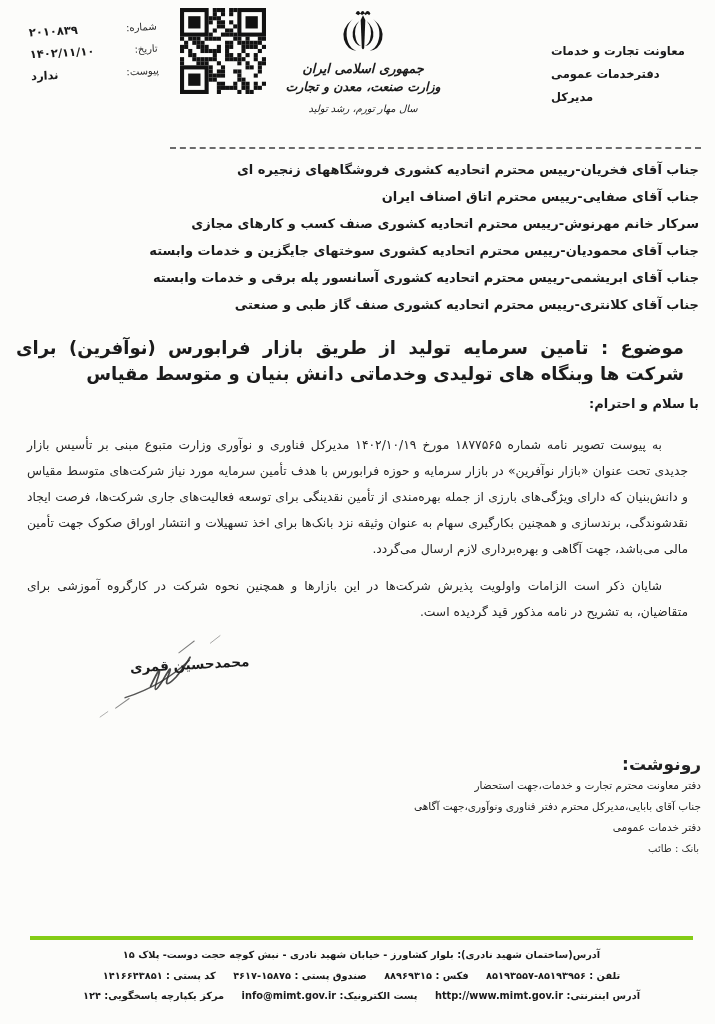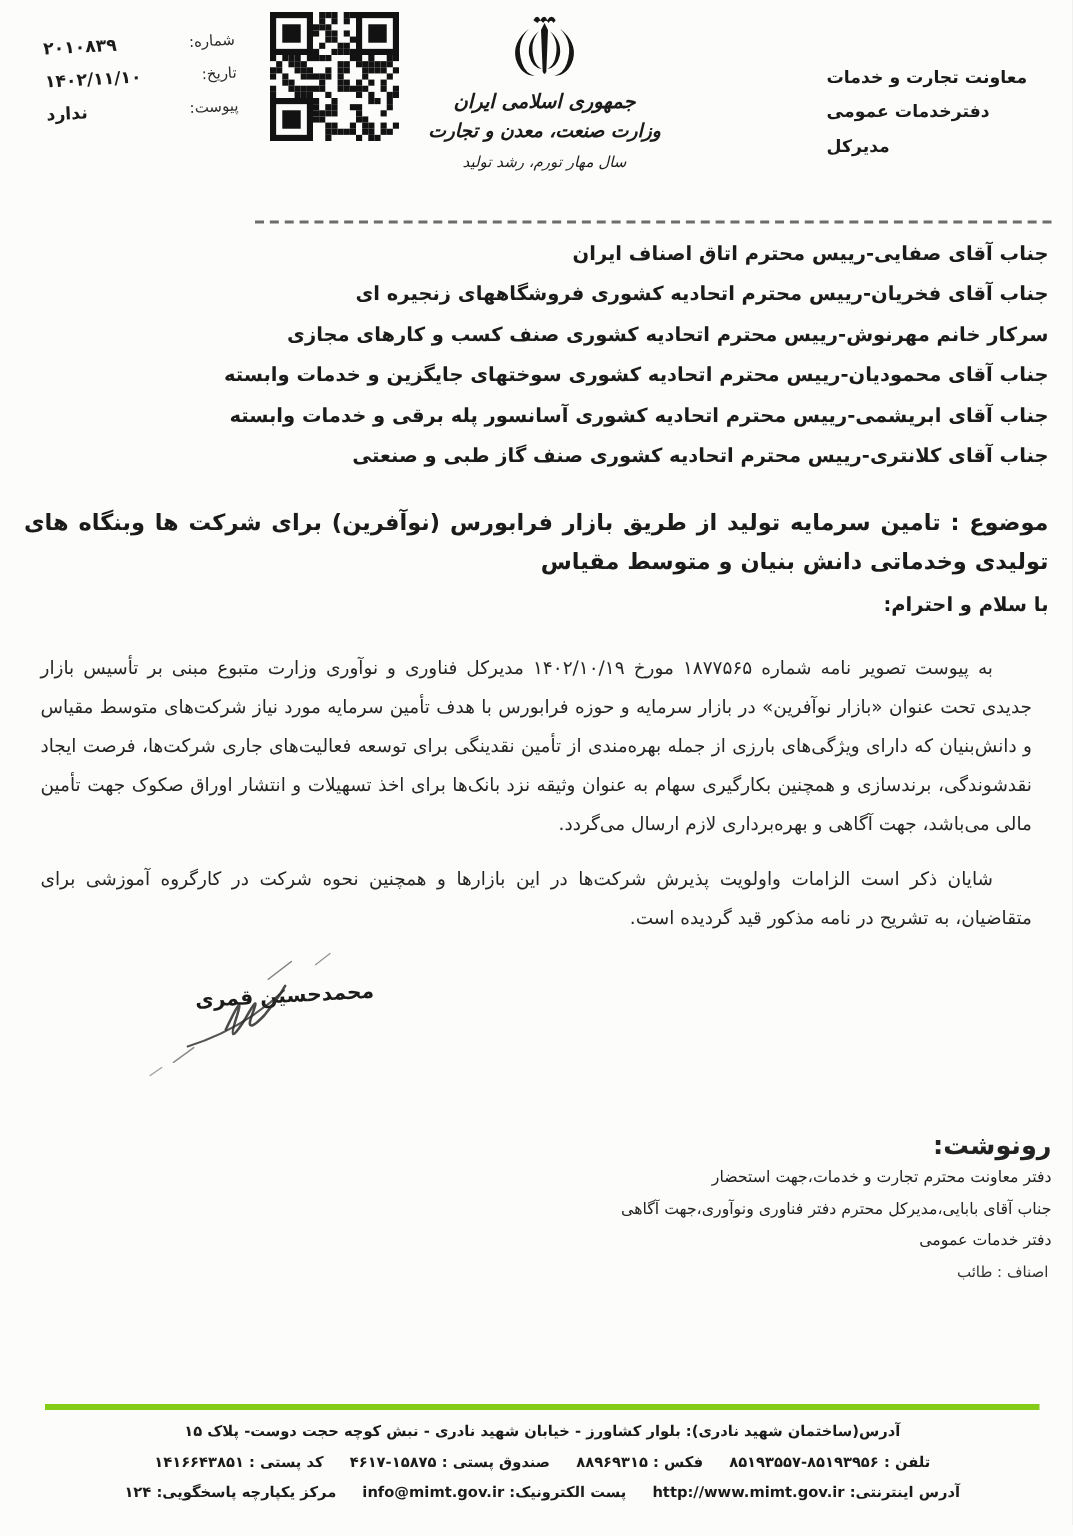--- a/index.html
+++ b/index.html
@@ -18,22 +18,22 @@
   .emblem { display:block; margin:0 auto; }
   .country { font-size:13px; font-style:italic; font-weight:bold; margin-top:1px; }
   .ministry { font-size:12.5px; font-style:italic; font-weight:bold; margin-top:3px; }
   .slogan { font-size:10px; font-style:italic; margin-top:9px; }
   .dept-block { position:absolute; top:40px; right:12px; width:152px; text-align:left;
                 font-weight:bold; font-size:11.5px; line-height:23px; }
   .divider { position:absolute; top:147px; left:170px; right:14px; border-top:2px dashed #3d3d3d; opacity:.75; }
   
   .recipients { position:absolute; top:156px; right:16px; left:16px;
                 font-weight:bold; font-size:13px; line-height:27px; text-align:right; }
-  .subject { position:absolute; top:335px; right:16px; left:16px;
-             font-weight:bold; font-size:15px; line-height:26px;
+  .subject { position:absolute; top:335px; right:31px; left:16px;
+             font-weight:bold; font-size:18px; line-height:26px;
              text-align:justify; text-align-last:right; }
   .salutation { position:absolute; top:396px; right:16px; font-weight:bold; font-size:13px; }
   .letter-body { position:absolute; top:421px; right:16px; left:16px;
                  font-size:12.3px; line-height:26px; text-align:justify; color:#262626; }
   .letter-body p { margin:11px; text-indent:26px; }
   
   .signature { position:absolute; top:628px; left:52px; width:210px; height:95px; transform:rotate(-3deg); }
   .signature .name { position:absolute; top:30px; right:12px; font-weight:bold; font-size:13.5px; letter-spacing:.5px; }
   .signature svg { position:absolute; top:0; right:0; }
   
@@ -246,22 +246,22 @@
 
   <div class="dept-block">
     <div>معاونت تجارت و خدمات</div>
     <div>دفترخدمات عمومی</div>
     <div>مدیرکل</div>
   </div>
 
   <div class="divider"></div>
 
   <div class="recipients">
+    <div>جناب آقای فخریان-رییس محترم اتحادیه کشوری فروشگاههای زنجیره ای</div>
     <div>جناب آقای صفایی-رییس محترم اتاق اصناف ایران</div>
-    <div>جناب آقای فخریان-رییس محترم اتحادیه کشوری فروشگاههای زنجیره ای</div>
     <div>سرکار خانم مهرنوش-رییس محترم اتحادیه کشوری صنف کسب و کارهای مجازی</div>
     <div>جناب آقای محمودیان-رییس محترم اتحادیه کشوری سوختهای جایگزین و خدمات وابسته</div>
     <div>جناب آقای ابریشمی-رییس محترم اتحادیه کشوری آسانسور پله برقی و خدمات وابسته</div>
     <div>جناب آقای کلانتری-رییس محترم اتحادیه کشوری صنف گاز طبی و صنعتی</div>
   </div>
 
   <div class="subject">موضوع : تامین سرمایه تولید از طریق بازار فرابورس (نوآفرین) برای شرکت ها وبنگاه های تولیدی وخدماتی دانش بنیان و متوسط مقیاس</div>
 
   <div class="salutation">با سلام و احترام:</div>
 
@@ -282,21 +282,21 @@
         <path d="M36 86 l8 -5" stroke-width=".8" opacity=".45"></path>
       </g>
     </svg>
   </div>
 
   <div class="cc">
     <div class="cc-title">رونوشت:</div>
     <div>دفتر معاونت محترم تجارت و خدمات،جهت استحضار</div>
     <div>جناب آقای بابایی،مدیرکل محترم دفتر فناوری ونوآوری،جهت آگاهی</div>
     <div>دفتر خدمات عمومی</div>
-    <div class="cc-action">اصناف : طائب</div>
+    <div class="cc-action">بانک : طائب</div>
   </div>
 
   <div class="footer">
     <div>آدرس(ساختمان شهید نادری): بلوار کشاورز - خیابان شهید نادری - نبش کوچه حجت دوست- پلاک ۱۵</div>
     <div>
       <span class="seg">تلفن : ۸۵۱۹۳۹۵۶-۸۵۱۹۳۵۵۷</span>
       <span class="seg">فکس : ۸۸۹۶۹۳۱۵</span>
       <span class="seg">صندوق پستی : ۱۵۸۷۵-۴۶۱۷</span>
       <span class="seg">کد پستی : ۱۴۱۶۶۴۳۸۵۱</span>
     </div>

